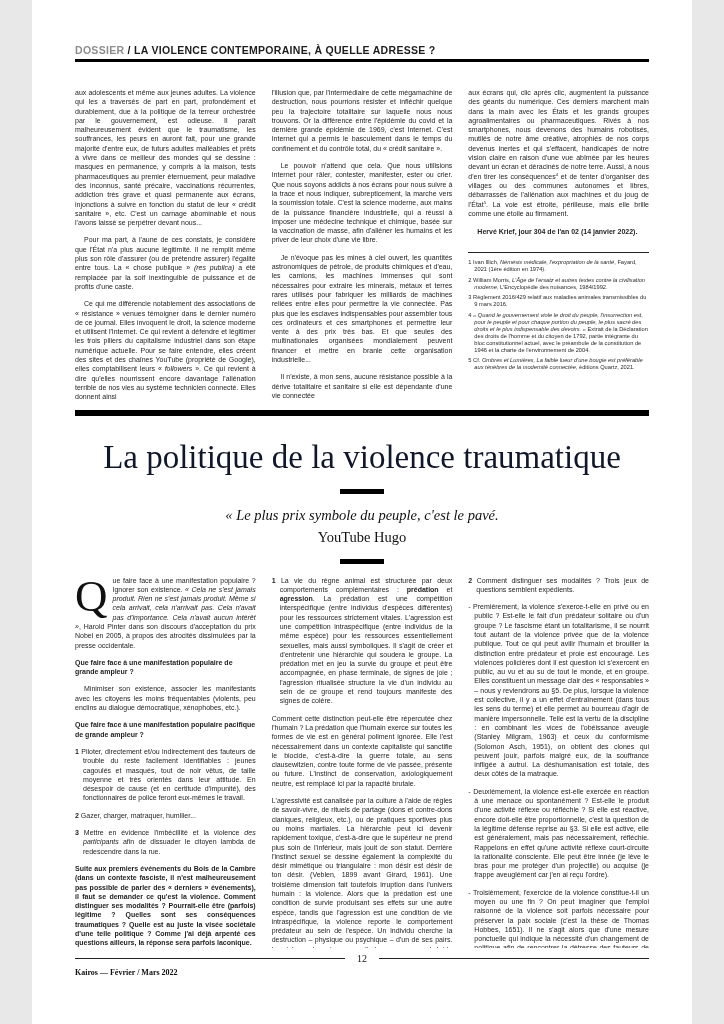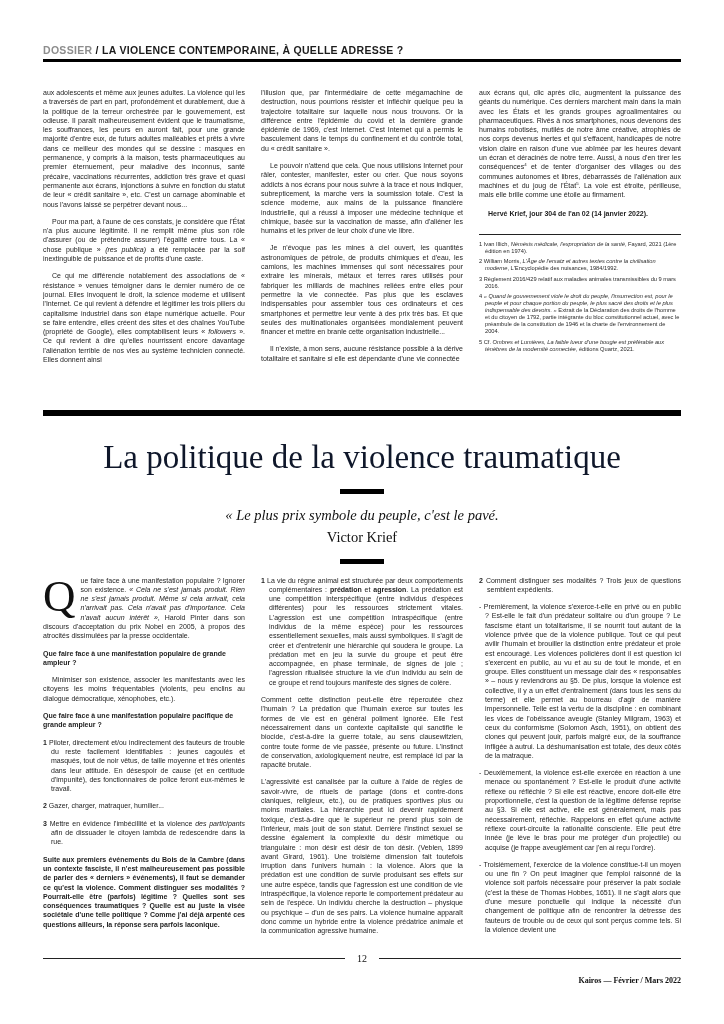--- a/index.html
+++ b/index.html
@@ -1,17 +1,17 @@
 <!DOCTYPE html>
 <html lang="fr"><head>
 <meta charset="utf-8">
 <style>
   html,body{margin:0;padding:0;background:#e8e8e8;}
   .page{
-    width:724px;height:1024px;margin:0 auto;background:#ffffff;
+    width:660px;height:1024px;margin:0 auto;background:#ffffff;
     box-sizing:border-box;padding:0 43px;overflow:hidden;position:relative;
     font-family:"Liberation Sans",sans-serif;color:#1d1d1d;
   }
   
   .header{margin-top:44px;font-size:10.5px;font-weight:bold;letter-spacing:.3px;line-height:12px;}
   .header .kicker{color:#8d8d8d;font-weight:600;}
   .header .sep{color:#111;}
   .header-rule{height:3px;background:#000;margin-top:3px;}
   
   .btxt{font-size:7px;line-height:9.3px;text-align:justify;}
@@ -37,21 +37,21 @@
   .hang-sm{padding-left:6px;text-indent:-6px;}
   .boldp{font-weight:bold;}
   
   .run-b{font-weight:bold;}
   .run-i{font-style:italic;}
   .run-sup{vertical-align:super;font-size:62%;line-height:0;}
   
   .footer{margin-top:0;}
   .footer-line{position:relative;border-top:1px solid #222;margin-top:10px;}
   .pageno{position:absolute;top:-6px;left:50%;transform:translateX(-50%);background:#fff;padding:0 12px;font-family:"Liberation Serif",serif;font-size:10px;color:#111;text-align:right;}
-  .journal{text-align:right;font-family:"Liberation Serif",serif;font-weight:bold;font-size:8px;margin-top:17px;color:#111;}
+  .journal{text-align:left;font-family:"Liberation Serif",serif;font-weight:bold;font-size:8px;margin-top:9px;color:#111;}
 </style>
 </head>
 <body>
 
 <div class="page">
 
   <div class="header">
     <span class="kicker">DOSSIER</span>
     <span class="sep">/</span>
     <span>LA VIOLENCE CONTEMPORAINE, À QUELLE ADRESSE ?</span>
@@ -85,21 +85,21 @@
   </div>
 
   <div class="big-rule"></div>
 
   <div class="title-block">
     <h1 class="main-title">La politique de la violence traumatique</h1>
     <div class="bar"></div>
     <div class="quote">
       <div>« Le plus prix symbole du peuple, c'est le pavé.</div>
     </div>
-    <div class="quote-author">Victor Krief</div>
+    <div class="quote-author">YouTube Hugo</div>
     <div class="bar"></div>
   </div>
 
   <div class="article">
     <div class="col btxt">
       <p class="par">
         <span class="dropcap">Q</span><span><span>ue faire face à une manifestation populaire ? Ignorer son existence. </span><span class="run-i">« Cela ne s'est jamais produit. Rien ne s'est jamais produit. Même si cela arrivait, cela n'arrivait pas. Cela n'avait pas d'importance. Cela n'avait aucun intérêt »</span><span>, Harold Pinter dans son discours d'acceptation du prix Nobel en 2005, à propos des atrocités dissimulées par la presse occidentale.</span></span>
       </p>
       <p class="par subhead">Que faire face à une manifestation populaire de grande ampleur ?</p>
       <p class="par ind">Minimiser son existence, associer les manifestants avec les citoyens les moins fréquentables (violents, peu enclins au dialogue démocratique, xénophobes, etc.).</p>

